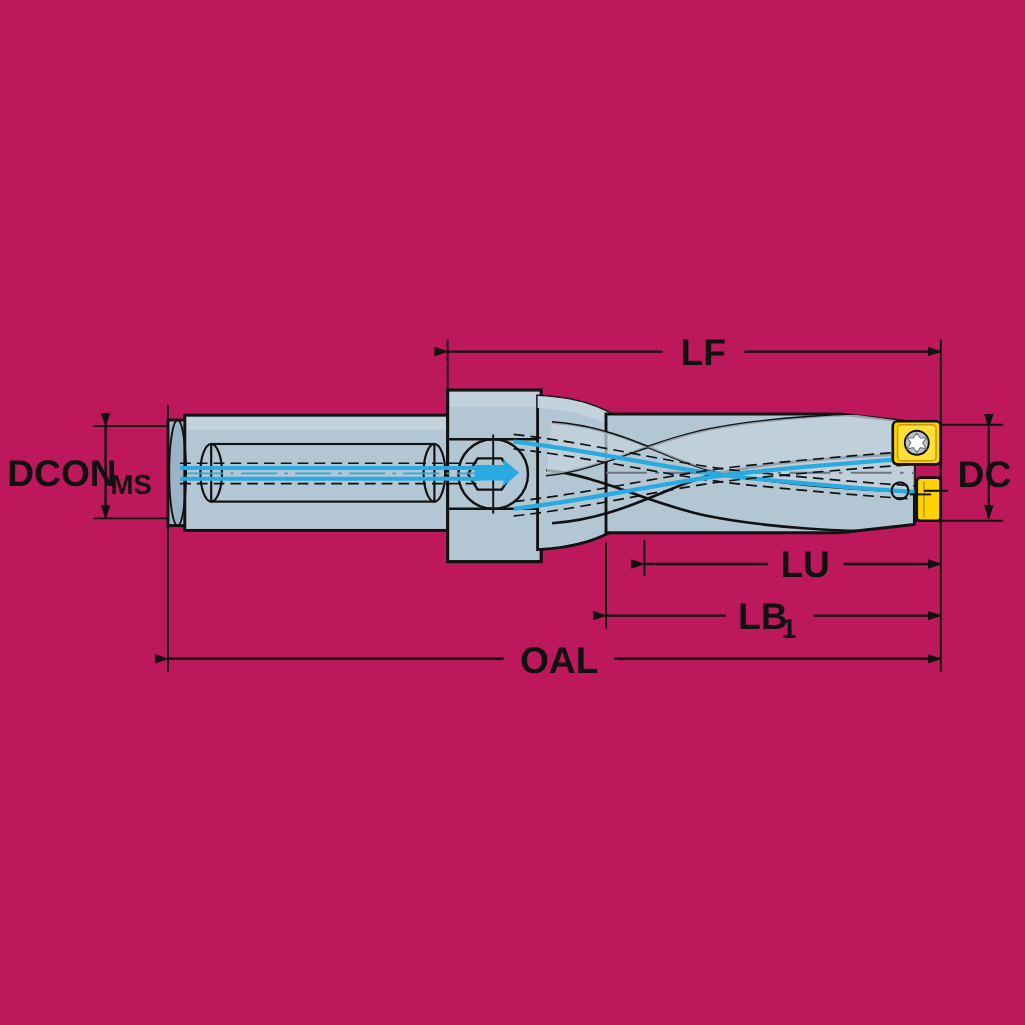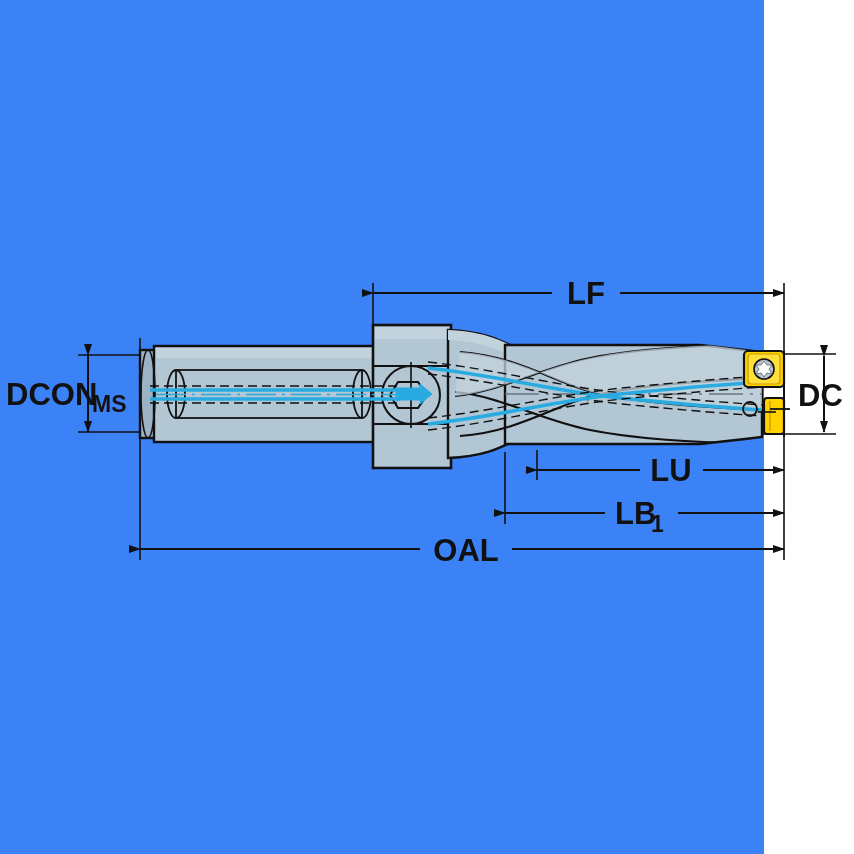--- a/index.html
+++ b/index.html
@@ -8,23 +8,23 @@
     background: #ffffff;
   }
   body {
     width: 854px;
     height: 854px;
     font-family: "Liberation Sans", sans-serif;
     overflow: hidden;
   }
   #drawing-root {
     position: relative;
-    width: 764px;
+    width: 854px;
     height: 854px;
-    background: #3b82f6;
+    background: #be185d;
     text-decoration: underline;
   }
   svg.tech-drawing {
     display: block;
     width: 854px;
     height: 854px;
   }
   .dim-label {
     font-family: "Liberation Sans", sans-serif;
     font-weight: bold;

